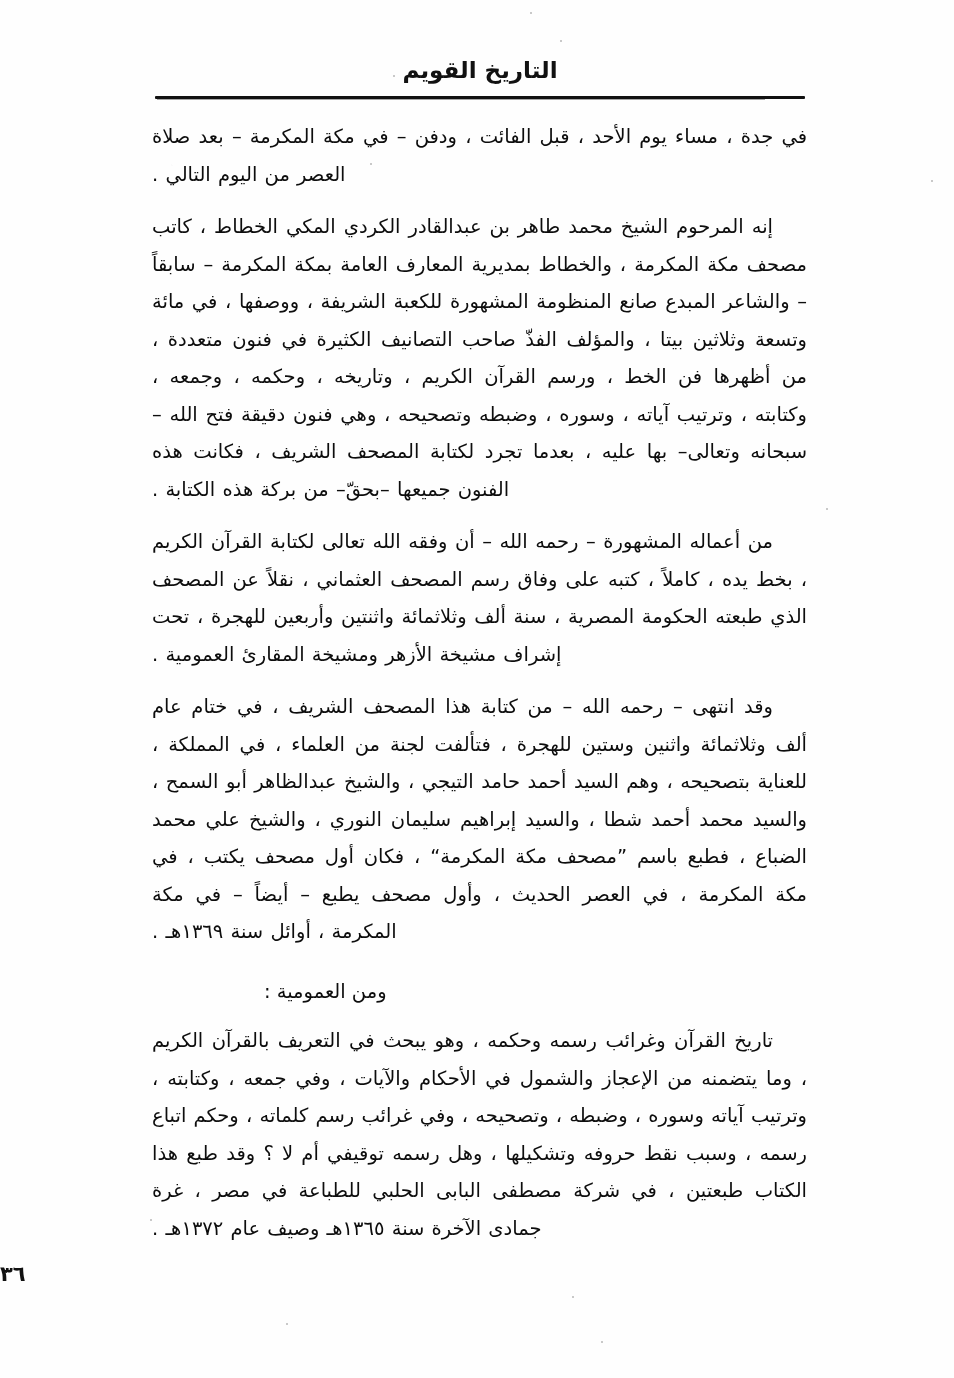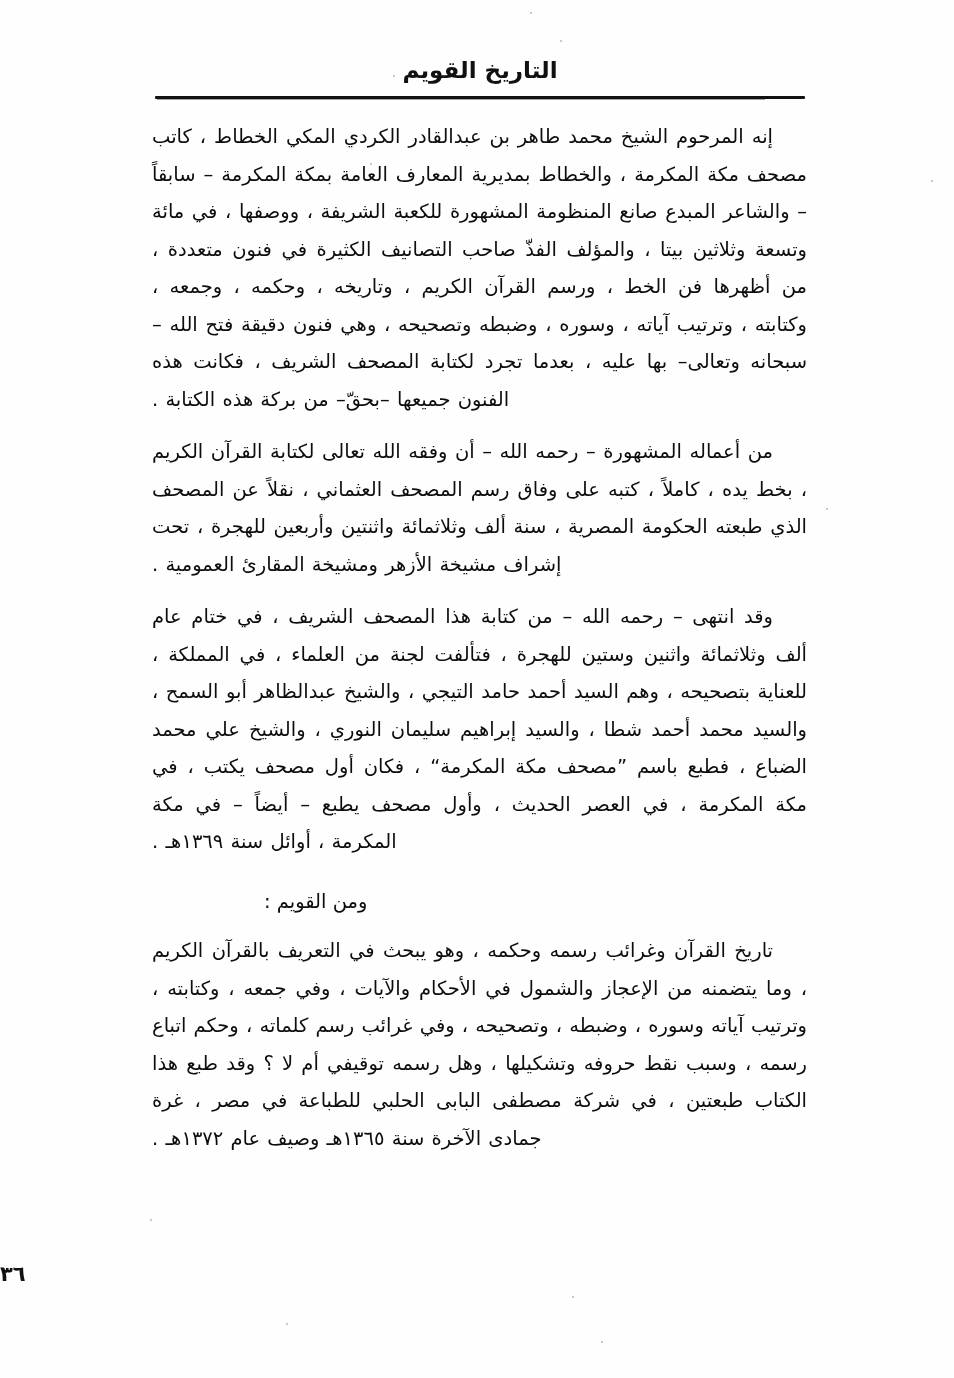--- a/index.html
+++ b/index.html
@@ -118,28 +118,29 @@
 
 <div class="page">
 
   <div class="running-head">
     <span class="running-head-title">التاريخ القويم</span>
   </div>
   <div class="head-rule"></div>
 
   <div class="text-block">
 
+    <p class="para">في جدة ، مساء يوم الأحد ، قبل الفائت ، ودفن – في مكة المكرمة – بعد صلاة العصر من اليوم التالي .</p>
 
     <p class="para indent">إنه المرحوم الشيخ محمد طاهر بن عبدالقادر الكردي المكي الخطاط ، كاتب مصحف مكة المكرمة ، والخطاط بمديرية المعارف العامة بمكة المكرمة – سابقاً – والشاعر المبدع صانع المنظومة المشهورة للكعبة الشريفة ، ووصفها ، في مائة وتسعة وثلاثين بيتا ، والمؤلف الفذّ صاحب التصانيف الكثيرة في فنون متعددة ، من أظهرها فن الخط ، ورسم القرآن الكريم ، وتاريخه ، وحكمه ، وجمعه ، وكتابته ، وترتيب آياته ، وسوره ، وضبطه وتصحيحه ، وهي فنون دقيقة فتح الله –سبحانه وتعالى– بها عليه ، بعدما تجرد لكتابة المصحف الشريف ، فكانت هذه الفنون جميعها –بحقّ– من بركة هذه الكتابة .</p>
 
     <p class="para indent">من أعماله المشهورة – رحمه الله – أن وفقه الله تعالى لكتابة القرآن الكريم ، بخط يده ، كاملاً ، كتبه على وفاق رسم المصحف العثماني ، نقلاً عن المصحف الذي طبعته الحكومة المصرية ، سنة ألف وثلاثمائة واثنتين وأربعين للهجرة ، تحت إشراف مشيخة الأزهر ومشيخة المقارئ العمومية .</p>
 
     <p class="para indent">وقد انتهى – رحمه الله – من كتابة هذا المصحف الشريف ، في ختام عام ألف وثلاثمائة واثنين وستين للهجرة ، فتألفت لجنة من العلماء ، في المملكة ، للعناية بتصحيحه ، وهم السيد أحمد حامد التيجي ، والشيخ عبدالظاهر أبو السمح ، والسيد محمد أحمد شطا ، والسيد إبراهيم سليمان النوري ، والشيخ علي محمد الضباع ، فطبع باسم ”مصحف مكة المكرمة“ ، فكان أول مصحف يكتب ، في مكة المكرمة ، في العصر الحديث ، وأول مصحف يطبع – أيضاً – في مكة المكرمة ، أوائل سنة ١٣٦٩هـ .</p>
 
-    <div class="short-line">ومن القويم :</div>
+    <div class="short-line">ومن العمومية :</div>
 
     <p class="para indent">تاريخ القرآن وغرائب رسمه وحكمه ، وهو يبحث في التعريف بالقرآن الكريم ، وما يتضمنه من الإعجاز والشمول في الأحكام والآيات ، وفي جمعه ، وكتابته ، وترتيب آياته وسوره ، وضبطه ، وتصحيحه ، وفي غرائب رسم كلماته ، وحكم اتباع رسمه ، وسبب نقط حروفه وتشكيلها ، وهل رسمه توقيفي أم لا ؟ وقد طبع هذا الكتاب طبعتين ، في شركة مصطفى البابى الحلبي للطباعة في مصر ، غرة جمادى الآخرة سنة ١٣٦٥هـ وصيف عام ١٣٧٢هـ .</p>
   </div>
 
   <div class="folio">٣٦</div>
 
   <span class="speck" style="left:530px; top:12px; width:2px; height:2px;"></span>
   <span class="speck" style="left:560px; top:40px; width:2px; height:2px;"></span>
   <span class="speck" style="left:393px; top:75px; width:2px; height:2px;"></span>
   <span class="speck" style="left:931px; top:180px; width:2px; height:2px;"></span>

